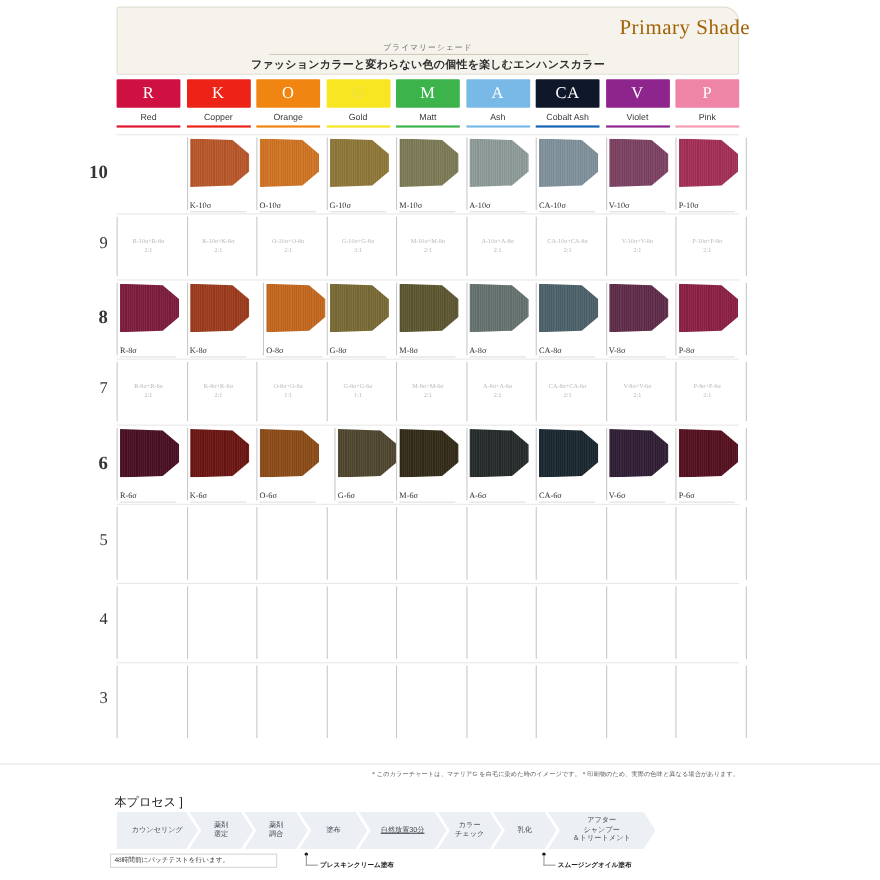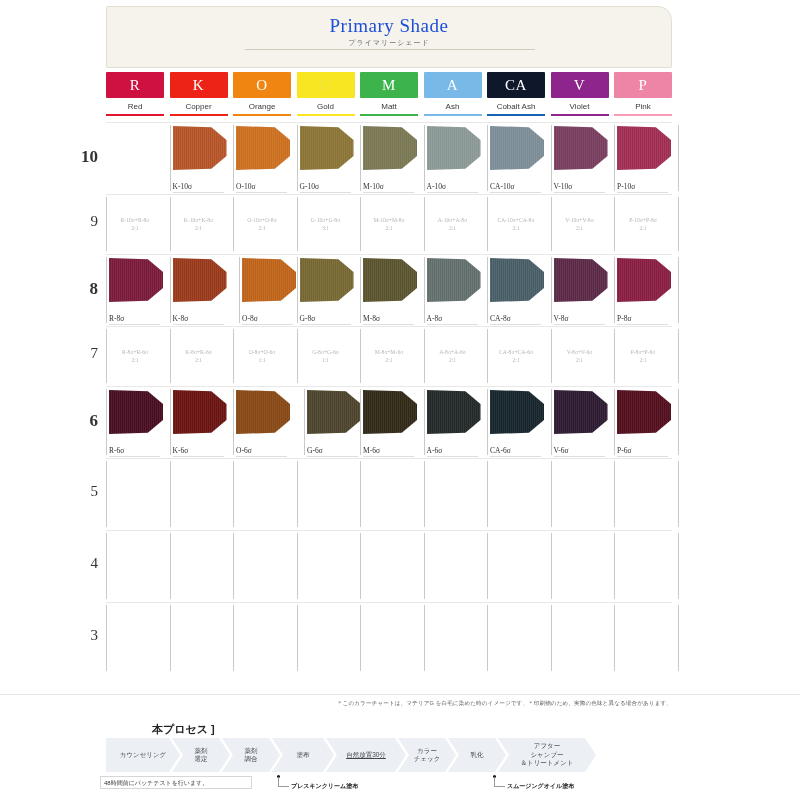--- a/index.html
+++ b/index.html
@@ -12,23 +12,23 @@
 
   
   .header-panel{
     position:absolute;left:106px;top:6px;width:566px;height:62px;
     background:#f5f3ec;
     border:1px solid #e2ded2;
     border-radius:2px 14px 2px 2px;
     box-sizing:border-box;
   }
   .title-en{
-    position:absolute;left:0;top:8px;width:100%;text-align:center;
+    position:absolute;left:0;top:8px;width:100%;text-align:right;
     font-family:"Liberation Serif","DejaVu Serif",serif;
-    font-size:19px;color:#1d4ed8;letter-spacing:.5px;
+    font-size:19px;color:#a16207;letter-spacing:.5px;padding-left:11px;
   }
   .title-jp{
     position:absolute;left:0;top:31px;width:100%;text-align:center;
     font-size:7px;color:#6a6a6a;letter-spacing:1px;
   }
   .title-rule{
     position:absolute;left:138px;top:42px;width:290px;height:1px;
     background:#cfcbbd;
   }
   .tagline{
@@ -93,21 +93,21 @@
   }
 
   
   .footnote{
     position:absolute;left:106px;top:700px;width:566px;text-align:right;
     font-size:5.6px;color:#5d5d5d;letter-spacing:.1px;
   }
 
   
   .proc-title{
-    position:absolute;left:104px;top:722px;font-size:11px;color:#222;font-weight:bold;margin-left:48px;
+    position:absolute;left:104px;top:722px;font-size:11px;color:#222;font-weight:normal;
   }
   .proc-band{position:absolute;left:106px;top:738px;width:566px;height:34px;}
   .step{
     position:absolute;top:0;height:34px;background:#eceff3;
     display:flex;align-items:center;justify-content:center;text-align:center;
     font-size:6.5px;color:#41464d;line-height:1.3;
     -webkit-clip-path:polygon(0 0,calc(100% - 11px) 0,100% 50%,calc(100% - 11px) 100%,0 100%,11px 50%);
     clip-path:polygon(0 0,calc(100% - 11px) 0,100% 50%,calc(100% - 11px) 100%,0 100%,11px 50%);
   }
   .step.first{
@@ -128,20 +128,21 @@
 </style>
 </head>
 <body>
 
 <div class="page">
 
   <div class="header-panel">
     <div class="title-en">Primary Shade</div>
     <div class="title-jp">プライマリーシェード</div>
     <div class="title-rule"></div>
+    <div class="tagline">ファッションカラーと変わらない色の個性を楽しむエンハンスカラー</div>
   </div>
 
   <div class="cols" id="cols">
       <div class="col-head" style="left: 0px;">
         <div class="chip" style="background: rgb(206, 17, 64);">R</div>
         <div class="col-name">Red</div>
         <div class="col-rule" style="background: rgb(224, 21, 47);"></div>
       </div>
       <div class="col-head" style="left: 63.5px;">
         <div class="chip" style="background: rgb(236, 35, 22);">K</div>

